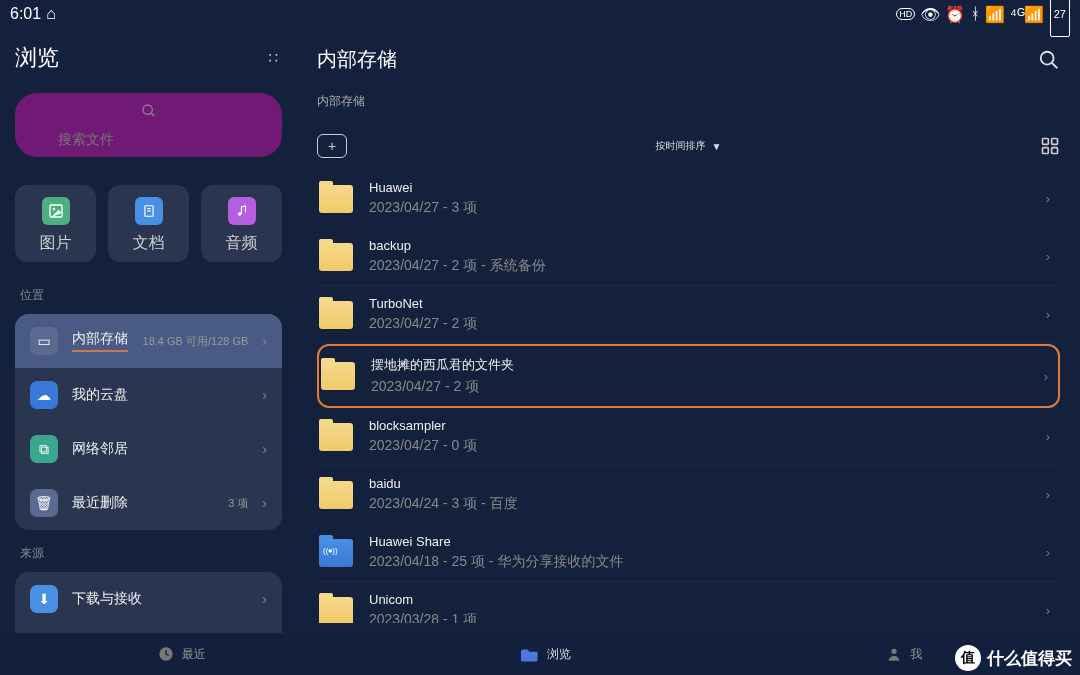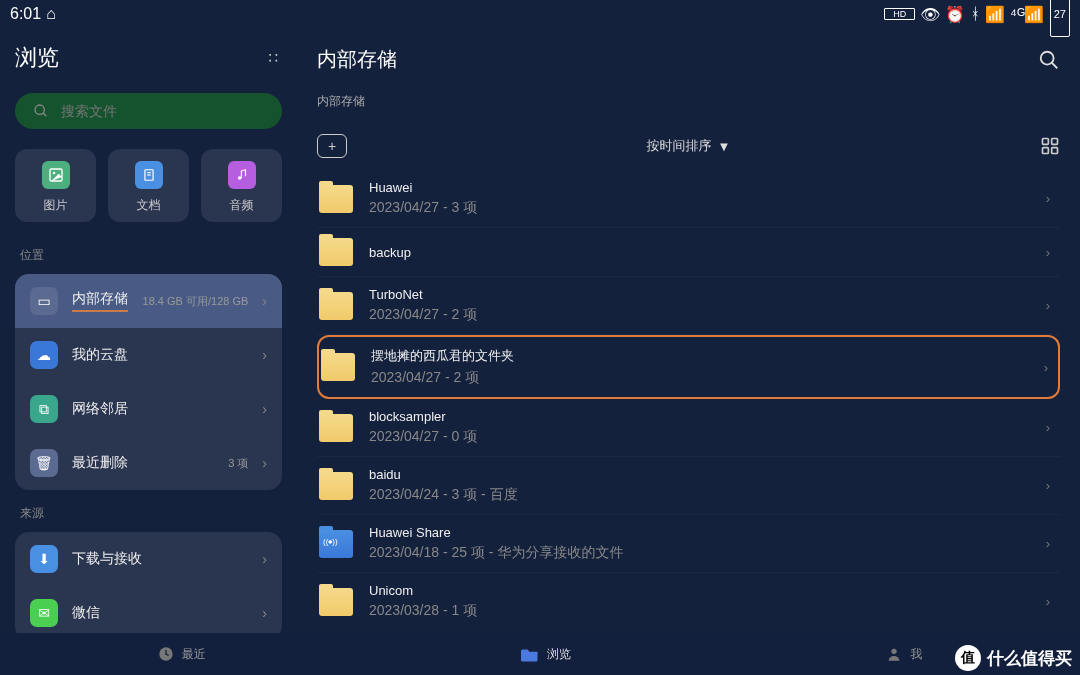--- a/index.html
+++ b/index.html
@@ -9,27 +9,27 @@
 .status-icons { display: flex; gap: 5px; align-items: center; }
 .status-icons span { font-size: 16px; }
 
 .main-layout { display: flex; height: calc(100% - 70px); }
 
 .sidebar { width: 297px; padding: 10px 15px; overflow-y: auto; }
 .sidebar-header { display: flex; justify-content: space-between; align-items: center; margin-bottom: 15px; padding: 5px 0; }
 .sidebar-title { font-size: 22px; color: #fff; }
 .more-icon { color: #ccc; font-size: 15px; line-height: 0.5; letter-spacing:4px;}
 
-.search-box { background: #14532d; border-radius: 22px; padding: 10px 18px; display: flex; align-items: center; gap: 12px; margin-bottom: 20px; }
+.search-box { background: #701a75; border-radius: 22px; padding: 10px 18px; display: flex; align-items: center; gap: 12px; margin-bottom: 28px; flex-direction: column; }
 .search-box input { background: none; border: none; color: #999; font-size: 14px; outline: none; flex: 1; }
 
 .quick-grid { display: flex; gap: 12px; margin-bottom: 25px; }
 .quick-card { flex: 1; background: #2a3550; border-radius: 12px; padding: 12px 4px 8px; display: flex; flex-direction: column; align-items: center; gap: 8px; }
 .quick-icon { width: 28px; height: 28px; border-radius: 6px; display: flex; align-items: center; justify-content: center; }
-.quick-label { font-size: 12px; color: #ccc; }
+.quick-label { font-size: 16px; color: #ccc; }
 .ic-image { background: #4caf7d; }
 .ic-video { background: #ff9e4a; }
 .ic-doc { background: #4a90e2; }
 .ic-audio { background: #b55ee0; }
 
 .section-label { font-size: 12px; color: #888; margin: 10px 5px; }
 
 .nav-list { background: #2a3550; border-radius: 14px; overflow: hidden; margin-bottom: 15px; }
 .nav-item { display: flex; align-items: center; padding: 13px 15px; gap: 14px; }
 .nav-item.active { background: #495b85; }
@@ -46,21 +46,21 @@
 .ic-wechat { background: #4acf53; color:#fff; }
 
 .content { flex: 1; padding: 10px 20px; overflow: hidden; display: flex; flex-direction: column; }
 .content-header { display: flex; justify-content: space-between; align-items: center; padding: 8px 0; }
 .content-title { font-size: 20px; color: #fff; }
 .search-icon { color: #ddd; }
 .breadcrumb { font-size: 12px; color: #aaa; padding: 12px 0 18px; }
 
 .toolbar { display: flex; align-items: center; padding: 6px 0 12px; }
 .new-folder-icon { width: 30px; height: 24px; border: 1.5px solid #ccc; border-radius: 6px; display: flex; align-items: center; justify-content: center; color:#ccc; font-size: 14px; }
-.sort-label { position: absolute; left: 50%; transform: translateX(-50%); font-size: 13px; color: #ddd; display: flex; align-items: center; gap: 6px;}
+.sort-label { position: absolute; left: 50%; transform: translateX(-50%); font-size: 10px; color: #ddd; display: flex; align-items: center; gap: 6px;}
 .grid-icon { margin-left: auto; color: #ccc; }
 
 .file-list { flex: 1; overflow-y: auto; }
 .file-row { display: flex; align-items: center; padding: 10px 2px; gap: 16px; border-bottom: 1px solid rgba(255,255,255,0.03); }
 .file-row.highlighted { border: 2px solid #e07b3a; border-radius: 12px; }
 .folder-icon { width: 34px; height: 28px; background: linear-gradient(#f5d98a,#f0ca6a); border-radius: 3px; position: relative; flex-shrink:0;}
 .folder-icon::before { content:''; position:absolute; top:-4px; left:0; width:14px; height:6px; background:#f5d98a; border-radius:2px 2px 0 0;}
 .folder-icon.share { background: linear-gradient(#4a90e2,#3a78d8); }
 .folder-icon.share::before { background:#4a90e2;}
 .folder-icon.share::after{content:'((⦁))'; font-size:8px;color:#fff;position:absolute;top:7px;left:4px;}
@@ -80,21 +80,21 @@
 </style>
 </head>
 <body>
 
 <div class="status-bar">
   <div class="status-icons">
     <span>6:01</span>
     <span>⌂</span>
   </div>
   <div class="status-icons">
-    <span style="border:1px solid #fff;border-radius:1px;padding:0 8px;font-size:9px;">HD</span>
+    <span style="border:1px solid #fff;border-radius:6px;padding:0 2px;font-size:9px;">HD</span>
     <span>👁</span>
     <span>⏰</span>
     <span>ᚼ</span>
     <span>📶</span>
     <span>⁴ᴳ📶</span>
     <span style="border:1px solid #fff;border-radius:2px;padding:16px 3px;font-size:11px;">27</span>
   </div>
 </div>
 
 <div class="main-layout">
@@ -216,20 +216,21 @@
     <div class="file-info">
       <div class="file-name">Huawei</div>
       <div class="file-meta">2023/04/27 - 3 项</div>
     </div>
     <div class="row-chev">›</div>
         </div>
         <div class="file-row">
     <div class="folder-icon"></div>
     <div class="file-info">
       <div class="file-name">backup</div>
+      <div class="file-meta">2023/04/27 - 2 项 - 系统备份</div>
     </div>
     <div class="row-chev">›</div>
         </div>
         <div class="file-row">
     <div class="folder-icon"></div>
     <div class="file-info">
       <div class="file-name">TurboNet</div>
       <div class="file-meta">2023/04/27 - 2 项</div>
     </div>
     <div class="row-chev">›</div>

